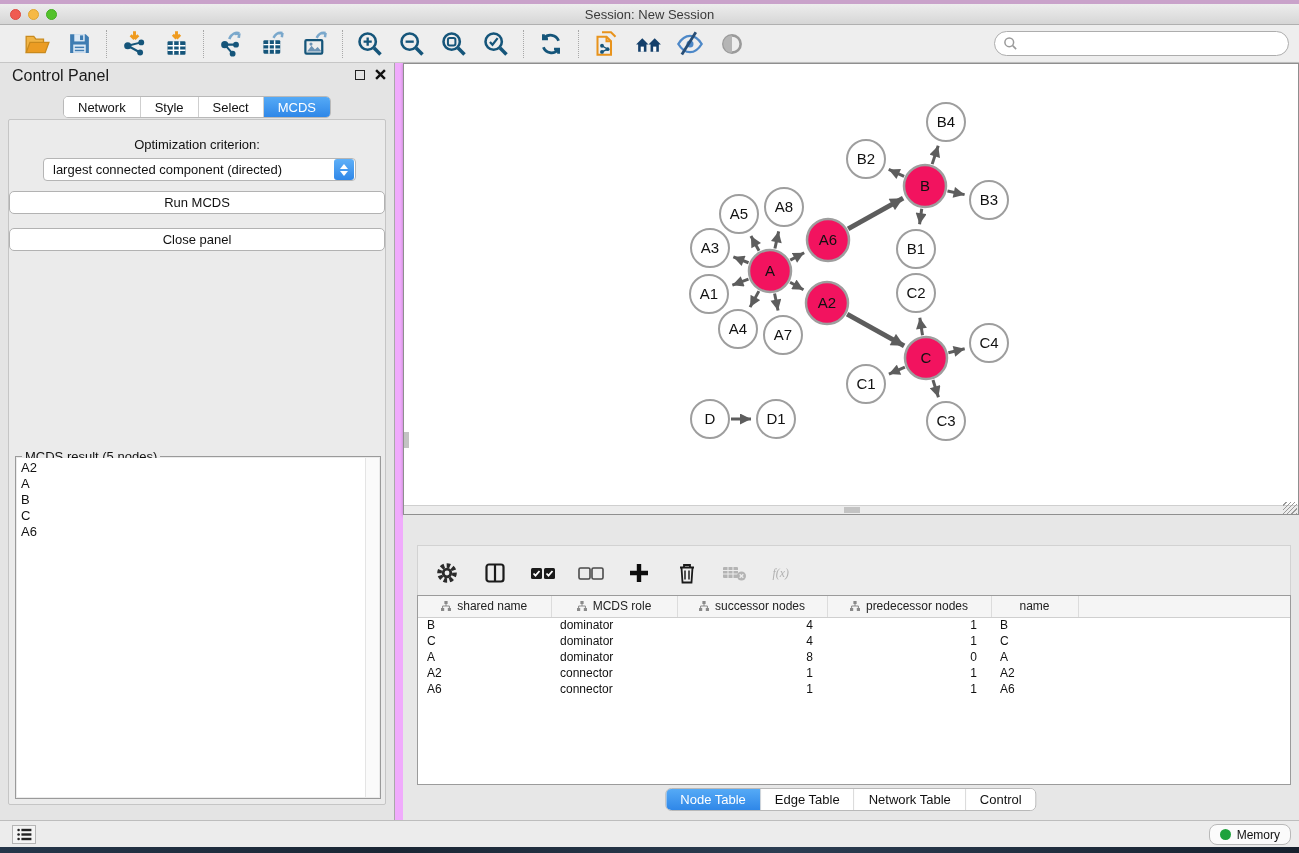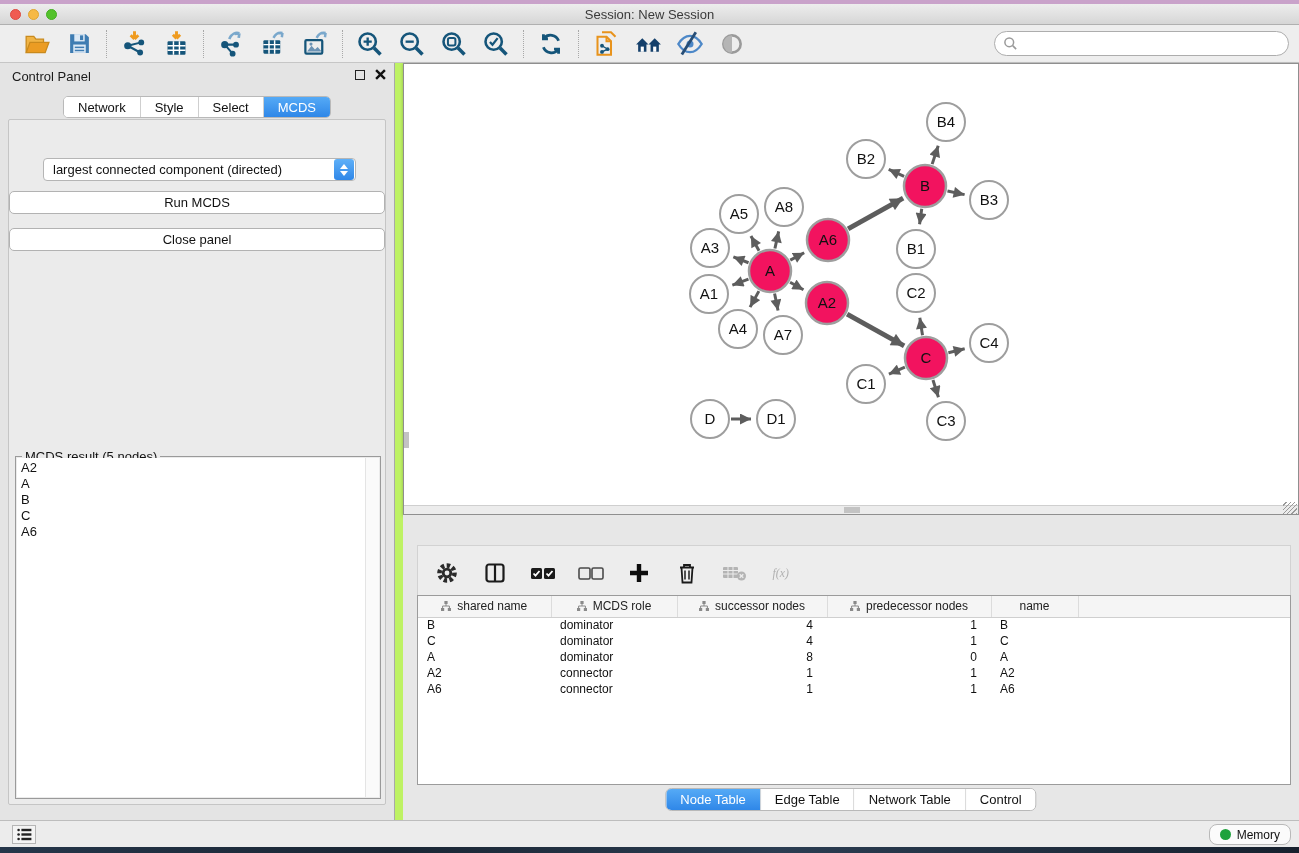--- a/index.html
+++ b/index.html
@@ -1,17 +1,17 @@
 <!DOCTYPE html>
 <html><head>
 <meta charset="utf-8">
 <style>
   * { margin:0; padding:0; box-sizing:border-box; }
   body { font-family:"Liberation Sans", sans-serif; }
-  .screen { position:relative; width:1299px; height:853px; background:#bef264; overflow:hidden;padding-left:20px; }
+  .screen { position:relative; width:1299px; height:853px; background:#f0abfc; overflow:hidden;padding-left:20px; }
 
   
   .desktop-top { position:absolute; left:0; top:0; width:100%; height:4px; background:#c9a2ca; }
   .desktop-bottom { position:absolute; left:0; top:847px; width:100%; height:6px;
     background:linear-gradient(90deg,#25364a,#1a2634 30%,#2b3d52 60%,#17212e); }
 
   
   .titlebar { position:absolute; left:0; top:4px; width:100%; height:21px;
     background:linear-gradient(#ededed,#d6d6d6); border-bottom:1px solid #b0b0b0;
     display:flex; align-items:center; justify-content:center; }
@@ -27,21 +27,21 @@
     border-bottom:1px solid #c6c6c6; display:flex; align-items:center; padding-left:10px; }
   .tb-group { display:flex; align-items:center; gap:12px; padding:0 12px; }
   .tb-sep { width:1px; height:28px; border-left:1px dotted #a8a8a8; }
   .tb-btn { width:30px; height:30px; display:flex; align-items:center; justify-content:center; cursor:pointer; }
   .searchbox { position:absolute; right:10px; top:6px; width:295px; height:25px; background:#fff;
     border:1px solid #adadad; border-radius:13px; display:flex; align-items:center; padding-left:8px; gap:5px; }
   .searchbox input { border:none; outline:none; flex:1; height:20px; font-size:13px; background:transparent; }
 
   
   .panel-header { position:absolute; left:0; top:0; width:100%; height:26px; display:flex; align-items:center; }
-  .panel-title { font-size:13px; color:#1a1a1a; padding-left:12px; }
+  .panel-title { font-size:16px; color:#1a1a1a; padding-left:12px; }
   .panel-controls { position:absolute; right:8px; top:6px; display:flex; gap:10px; align-items:center; }
   .float-box { width:10px; height:10px; border:1.5px solid #222; }
 
   
   .control-panel { position:absolute; left:0; top:63px; width:395px; height:757px; background:#e4e4e4;
     border-right:1px solid #a9a9a9; }
   .cp-tabs { position:absolute; left:50%; transform:translateX(-50%); top:33px; display:flex;
     border:1px solid #b9b9b9; border-radius:5px; overflow:hidden; background:#fff; height:22px; }
   .cp-tab { padding:2px 14px; font-size:13px; color:#111; background:#fff; border-right:1px solid #cfcfcf;
     display:flex; align-items:center; cursor:pointer; }
@@ -294,20 +294,21 @@
           </svg>
       </div>
     </div>
     <div class="cp-tabs">
       <div class="cp-tab">Network</div>
       <div class="cp-tab">Style</div>
       <div class="cp-tab">Select</div>
       <div class="cp-tab active">MCDS</div>
     </div>
     <div class="cp-body">
+      <div class="opt-label">Optimization criterion:</div>
       <div class="combo">
         <span class="combo-text">largest connected component (directed)</span>
         <span class="combo-stepper">
             <span class="tri-up"></span>
             <span class="tri-dn"></span>
           </span>
       </div>
       <div class="cp-buttons">
         <button class="btn">Run MCDS</button>
         <button class="btn">Close panel</button>

